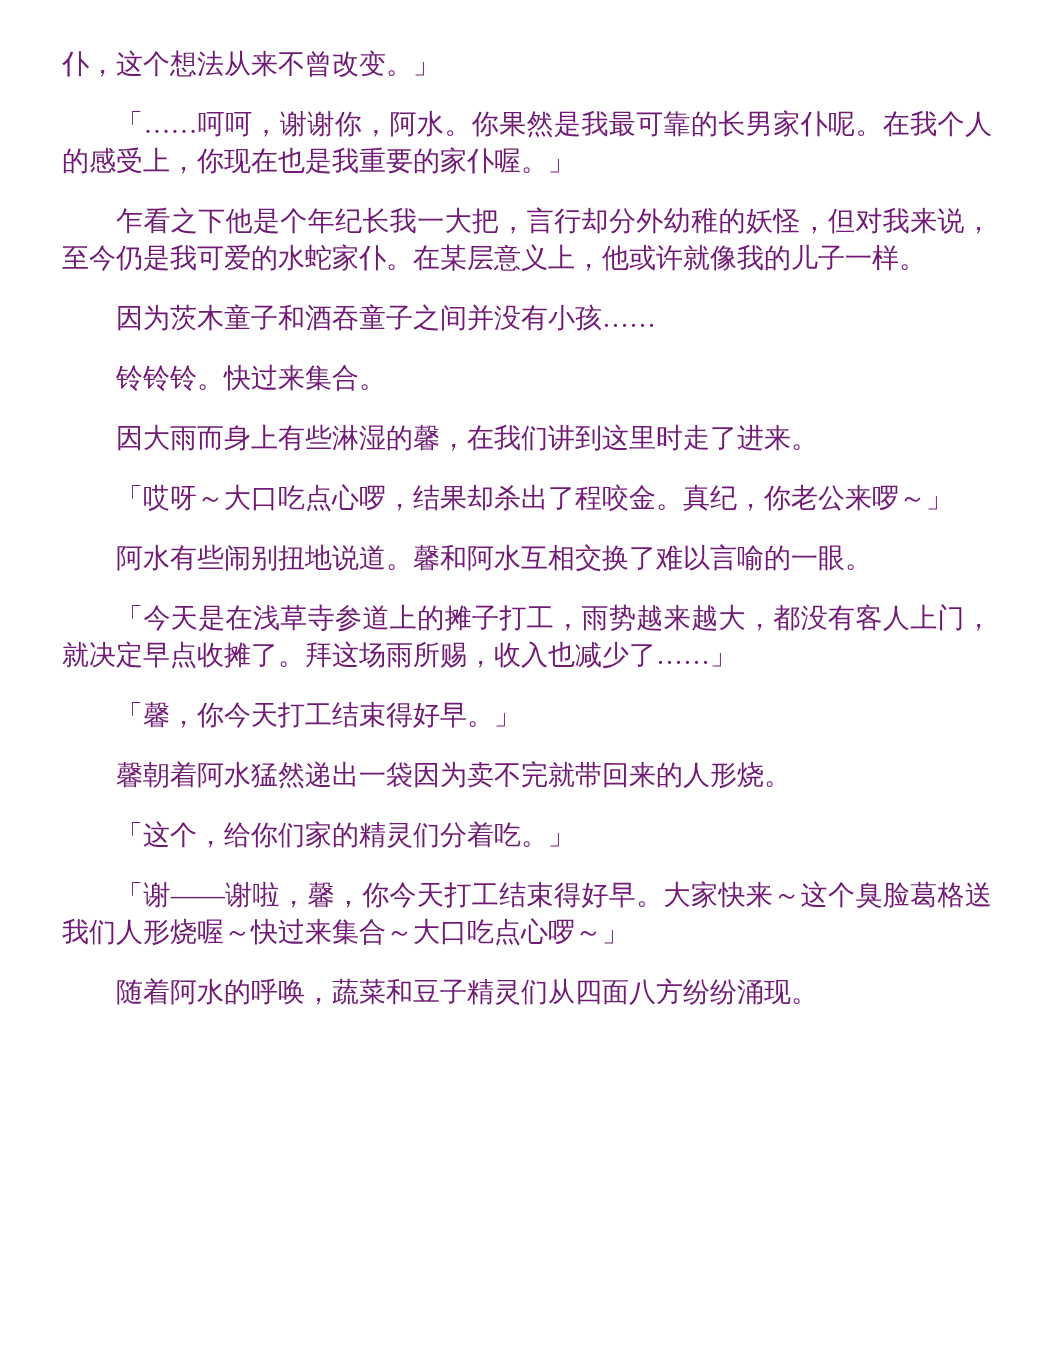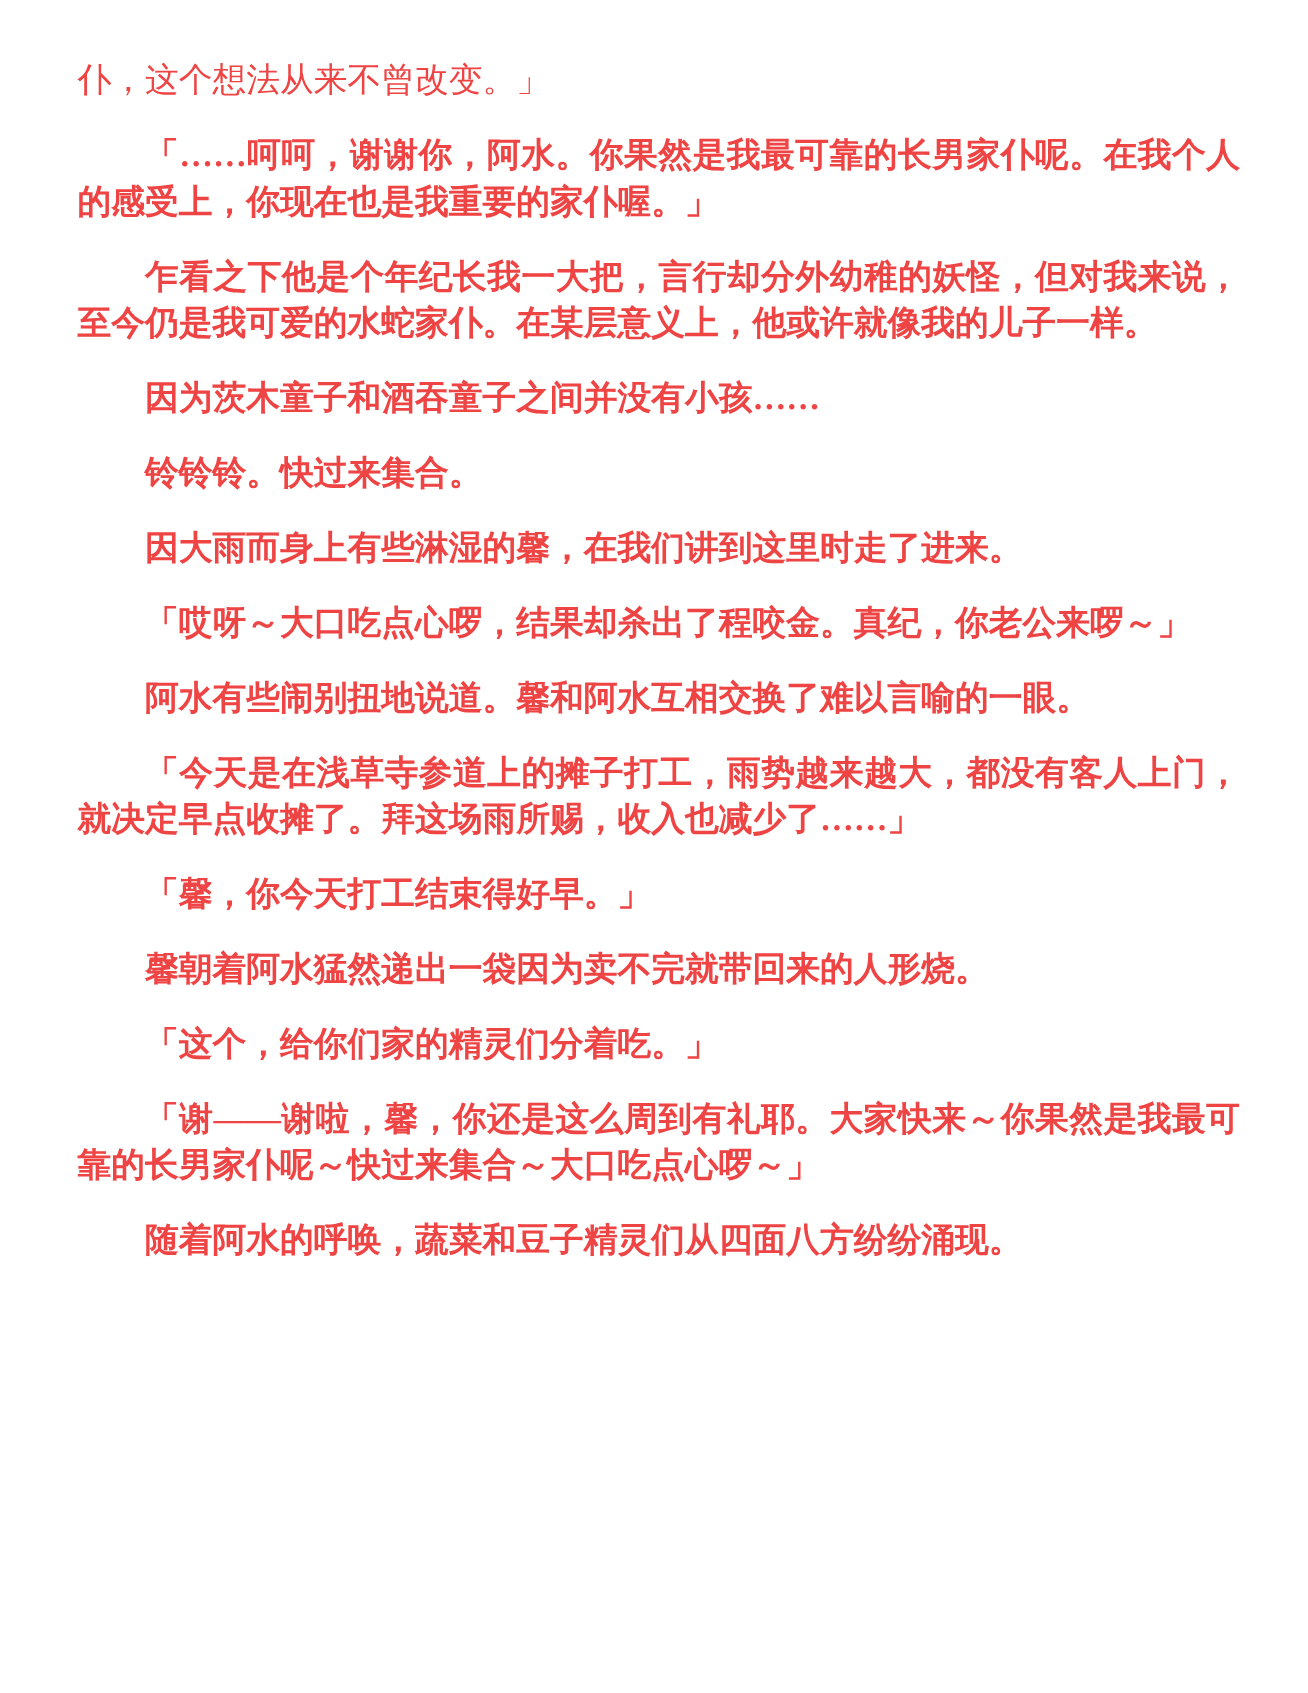--- a/index.html
+++ b/index.html
@@ -14,46 +14,45 @@
   }
   .page {
     box-sizing: border-box;
     width: 1046px;
     height: 1072px;
     background: #ffffff;
     padding: 46px 54px 40px 62px;
     font-family: "Liberation Serif", "DejaVu Serif", serif;
     font-size: 27px;
     line-height: 37px;
-    color: #ef4444;
+    color: #701a75;
   }
   .page p {
     margin: 0 0 23px 0;
     text-align: justify;
     text-justify: inter-ideograph;
     word-break: break-all;
   }
   .page p.indent {
     text-indent: 2em;
-    font-weight: bold;
   }
 </style>
 </head>
 <body>
 
 <div class="page">
   <div id="text-content">
       <p class="">仆，这个想法从来不曾改变。」</p>
       <p class="indent">「……呵呵，谢谢你，阿水。你果然是我最可靠的长男家仆呢。在我个人的感受上，你现在也是我重要的家仆喔。」</p>
       <p class="indent">乍看之下他是个年纪长我一大把，言行却分外幼稚的妖怪，但对我来说，至今仍是我可爱的水蛇家仆。在某层意义上，他或许就像我的儿子一样。</p>
       <p class="indent">因为茨木童子和酒吞童子之间并没有小孩……</p>
       <p class="indent">铃铃铃。快过来集合。</p>
       <p class="indent">因大雨而身上有些淋湿的馨，在我们讲到这里时走了进来。</p>
       <p class="indent">「哎呀～大口吃点心啰，结果却杀出了程咬金。真纪，你老公来啰～」</p>
       <p class="indent">阿水有些闹别扭地说道。馨和阿水互相交换了难以言喻的一眼。</p>
       <p class="indent">「今天是在浅草寺参道上的摊子打工，雨势越来越大，都没有客人上门，就决定早点收摊了。拜这场雨所赐，收入也减少了……」</p>
       <p class="indent">「馨，你今天打工结束得好早。」</p>
       <p class="indent">馨朝着阿水猛然递出一袋因为卖不完就带回来的人形烧。</p>
       <p class="indent">「这个，给你们家的精灵们分着吃。」</p>
-      <p class="indent">「谢——谢啦，馨，你还是这么周到有礼耶。大家快来～你果然是我最可靠的长男家仆呢～快过来集合～大口吃点心啰～」</p>
+      <p class="indent">「谢——谢啦，馨，你今天打工结束得好早。大家快来～这个臭脸葛格送我们人形烧喔～快过来集合～大口吃点心啰～」</p>
       <p class="indent">随着阿水的呼唤，蔬菜和豆子精灵们从四面八方纷纷涌现。</p>
     </div>
 </div>
 
 </body></html>

